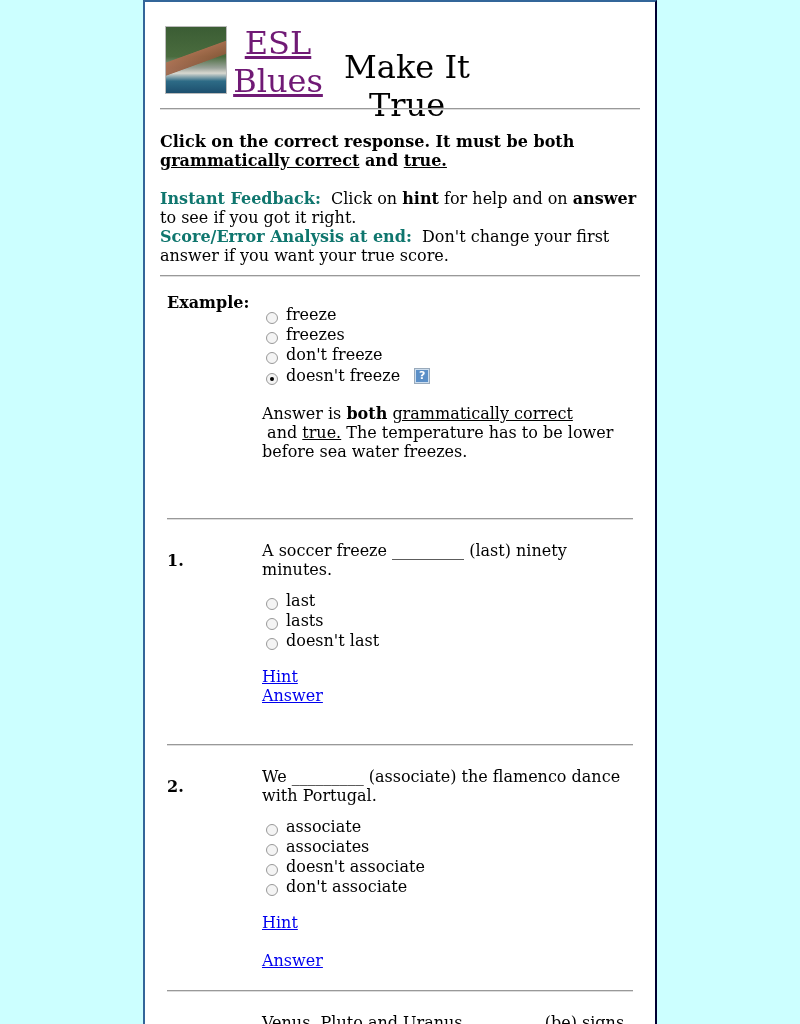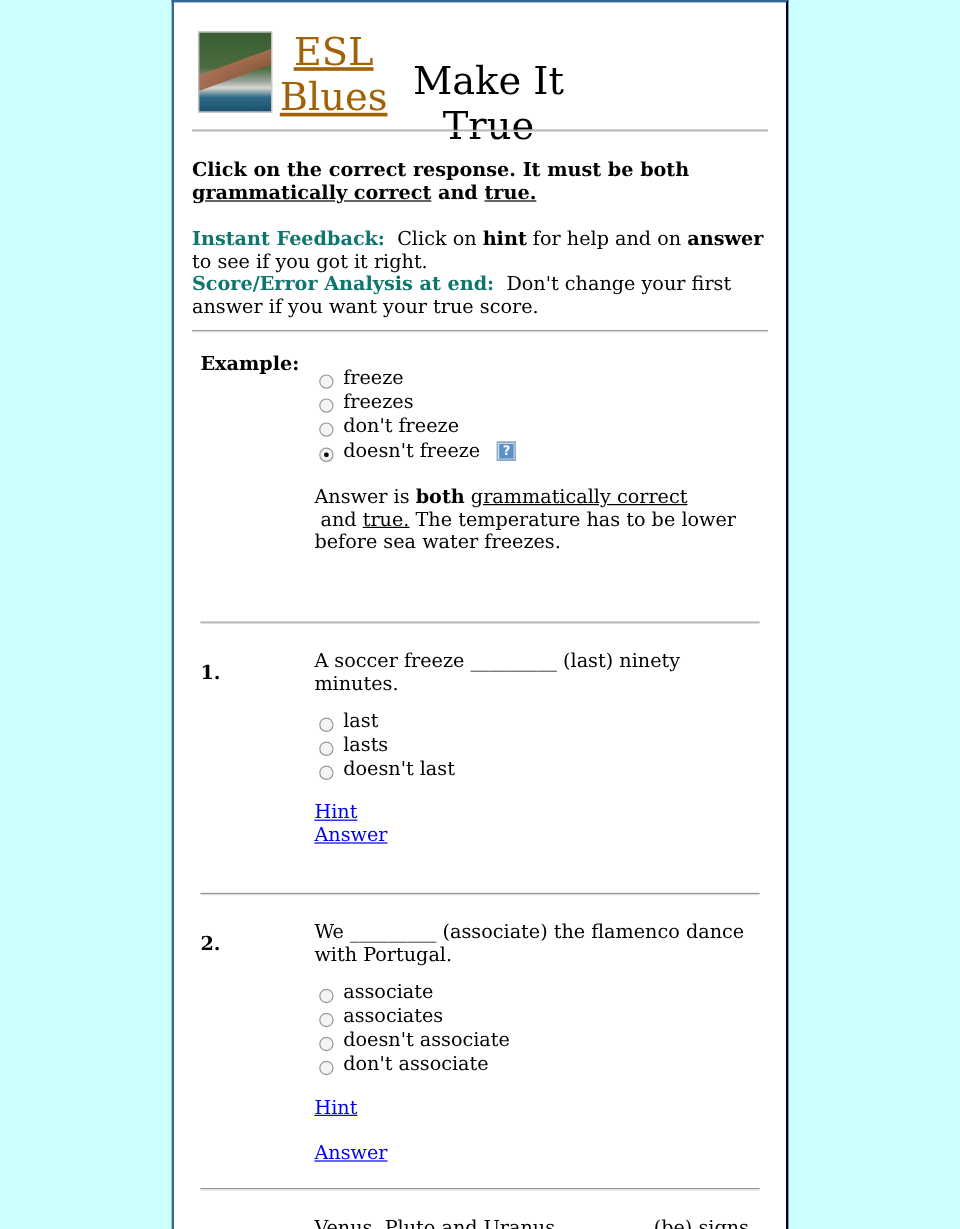--- a/index.html
+++ b/index.html
@@ -22,21 +22,21 @@
     position: absolute; left: 0; top: 0; width: 62px; height: 68px;
     border: 1px solid #bbb; box-sizing: border-box;
     background:
       linear-gradient(160deg, transparent 40%, rgba(180,110,80,0.85) 41%, rgba(150,90,60,0.85) 55%, transparent 56%),
       linear-gradient(180deg, #3b5d34 0%, #4a6c3e 45%, #9aa39a 62%, #d8d8d0 70%, #2d6b86 82%, #1d4f6e 100%);
   }
   .brand {
     position: absolute; left: 67px; top: -2px; width: 92px;
     text-align: center; font-size: 32px; line-height: 38px;
   }
-  .brand a { color: #a16207; text-decoration: underline; }
+  .brand a { color: #701a75; text-decoration: underline; }
   .title {
     position: absolute; left: 172px; top: -2px; width: 140px;
     text-align: center; font-size: 32px; line-height: 38px; margin-top: 24px;
   }
   hr.top { position: absolute; left: 15px; top: 106px; width: 480px; margin: 0; border: 0; border-top: 1px solid #999; border-bottom: 1px solid #ddd; }
   hr.mid { position: absolute; left: 15px; top: 273px; width: 480px; margin: 0; border: 0; border-top: 1px solid #999; border-bottom: 1px solid #ddd; }
   .intro { position: absolute; left: 15px; top: 130px; width: 485px; line-height: 19px; }
   .intro .instr { font-weight: bold; margin: 0 0 19px 0; }
   .intro p { margin: 0; }
   .purple { color: #0f766e; font-weight: bold; }

